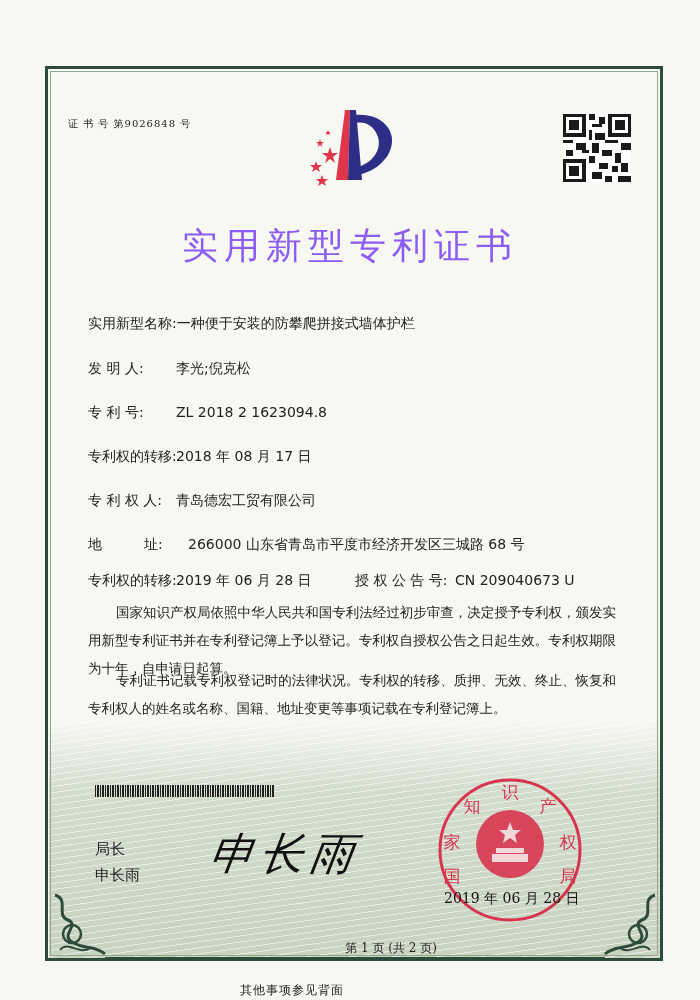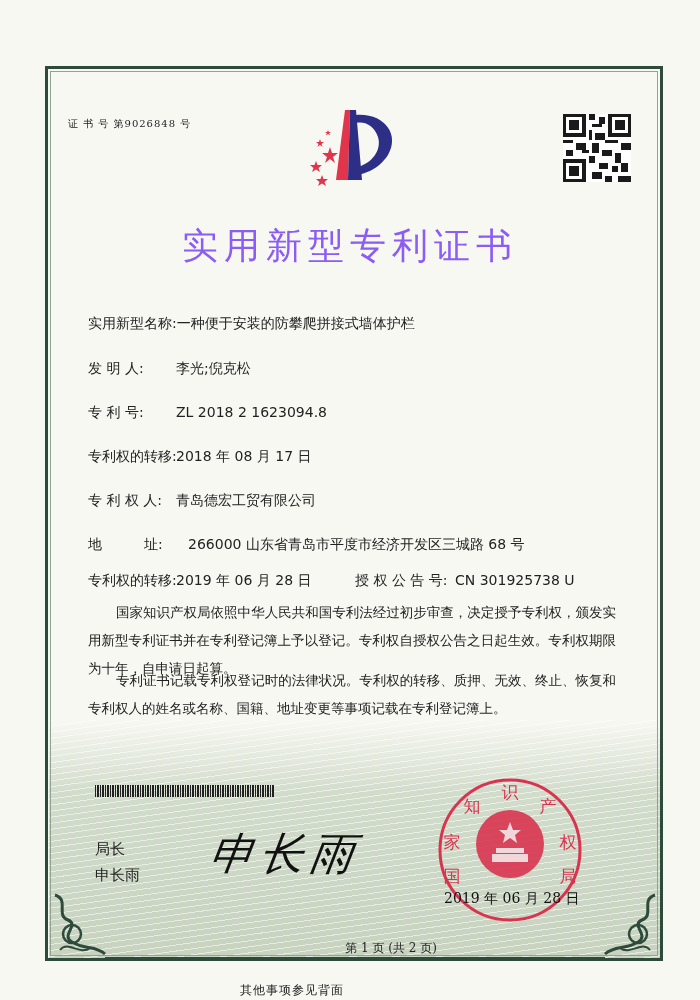--- a/index.html
+++ b/index.html
@@ -157,21 +157,21 @@
 <div class="field" style="top:492px">
   <span class="lbl" style="width:88px">专 利 权 人:</span><span class="val">青岛德宏工贸有限公司</span>
 </div>
 <div class="field" style="top:536px">
   <span class="lbl" style="width:100px">地　　　址:</span><span class="val">266000 山东省青岛市平度市经济开发区三城路 68 号</span>
 </div>
 <div class="field" style="top:572px">
   <span class="lbl" style="width:88px">专利权的转移:</span><span class="val">2019 年 06 月 28 日</span>
 </div>
 <div class="field" style="top:572px; left:355px">
-  <span class="lbl" style="width:100px">授 权 公 告 号:</span><span class="val">CN 301925738 U</span>
+  <span class="lbl" style="width:100px">授 权 公 告 号:</span><span class="val">CN 209040673 U</span>
 </div>
 
 <div class="para" style="top:598px; text-indent:28px">国家知识产权局依照中华人民共和国专利法经过初步审查，决定授予专利权，颁发实用新型专利证书并在专利登记簿上予以登记。专利权自授权公告之日起生效。专利权期限为十年，自申请日起算。</div>
 <div class="para" style="top:666px; text-indent:28px">专利证书记载专利权登记时的法律状况。专利权的转移、质押、无效、终止、恢复和专利权人的姓名或名称、国籍、地址变更等事项记载在专利登记簿上。</div>
 
 <div class="barcode"></div>
 
 <div class="director" style="top:840px">局长</div>
 <div class="director" style="top:866px">申长雨</div>
 <div class="signature">申长雨</div>

